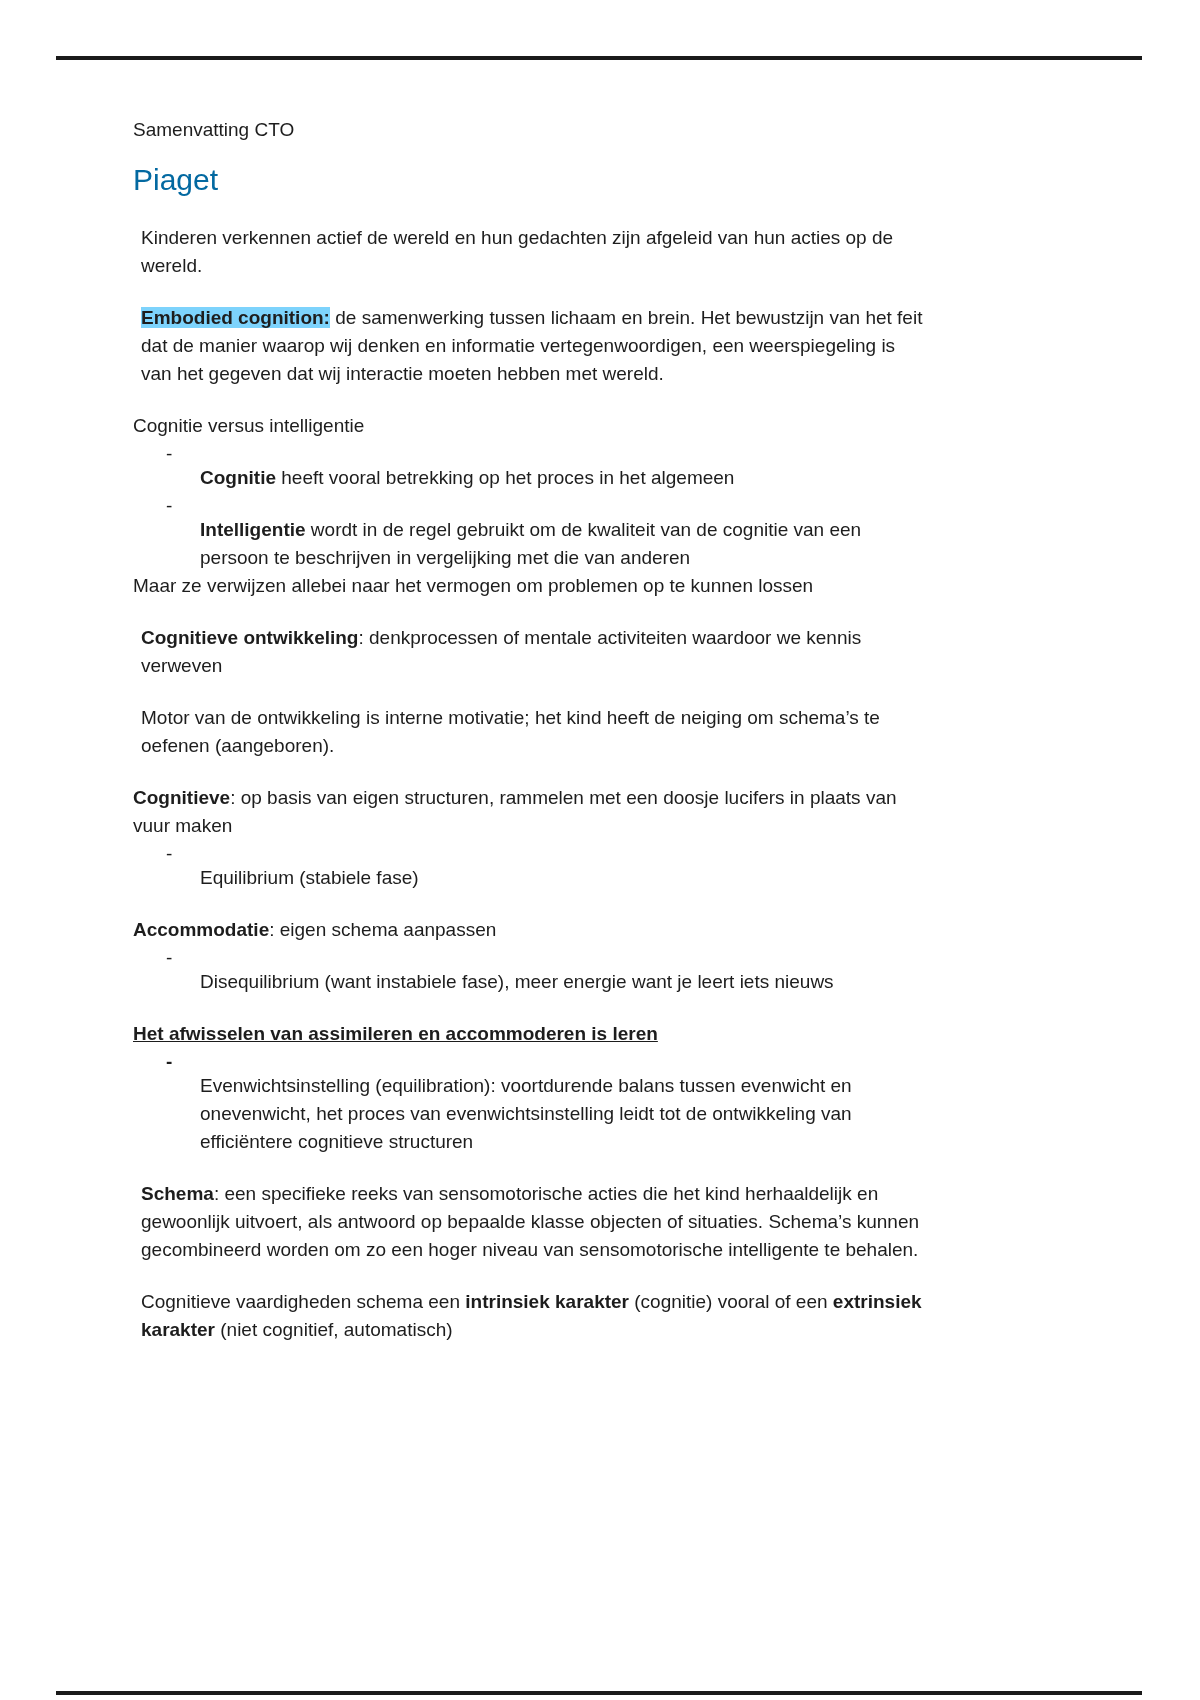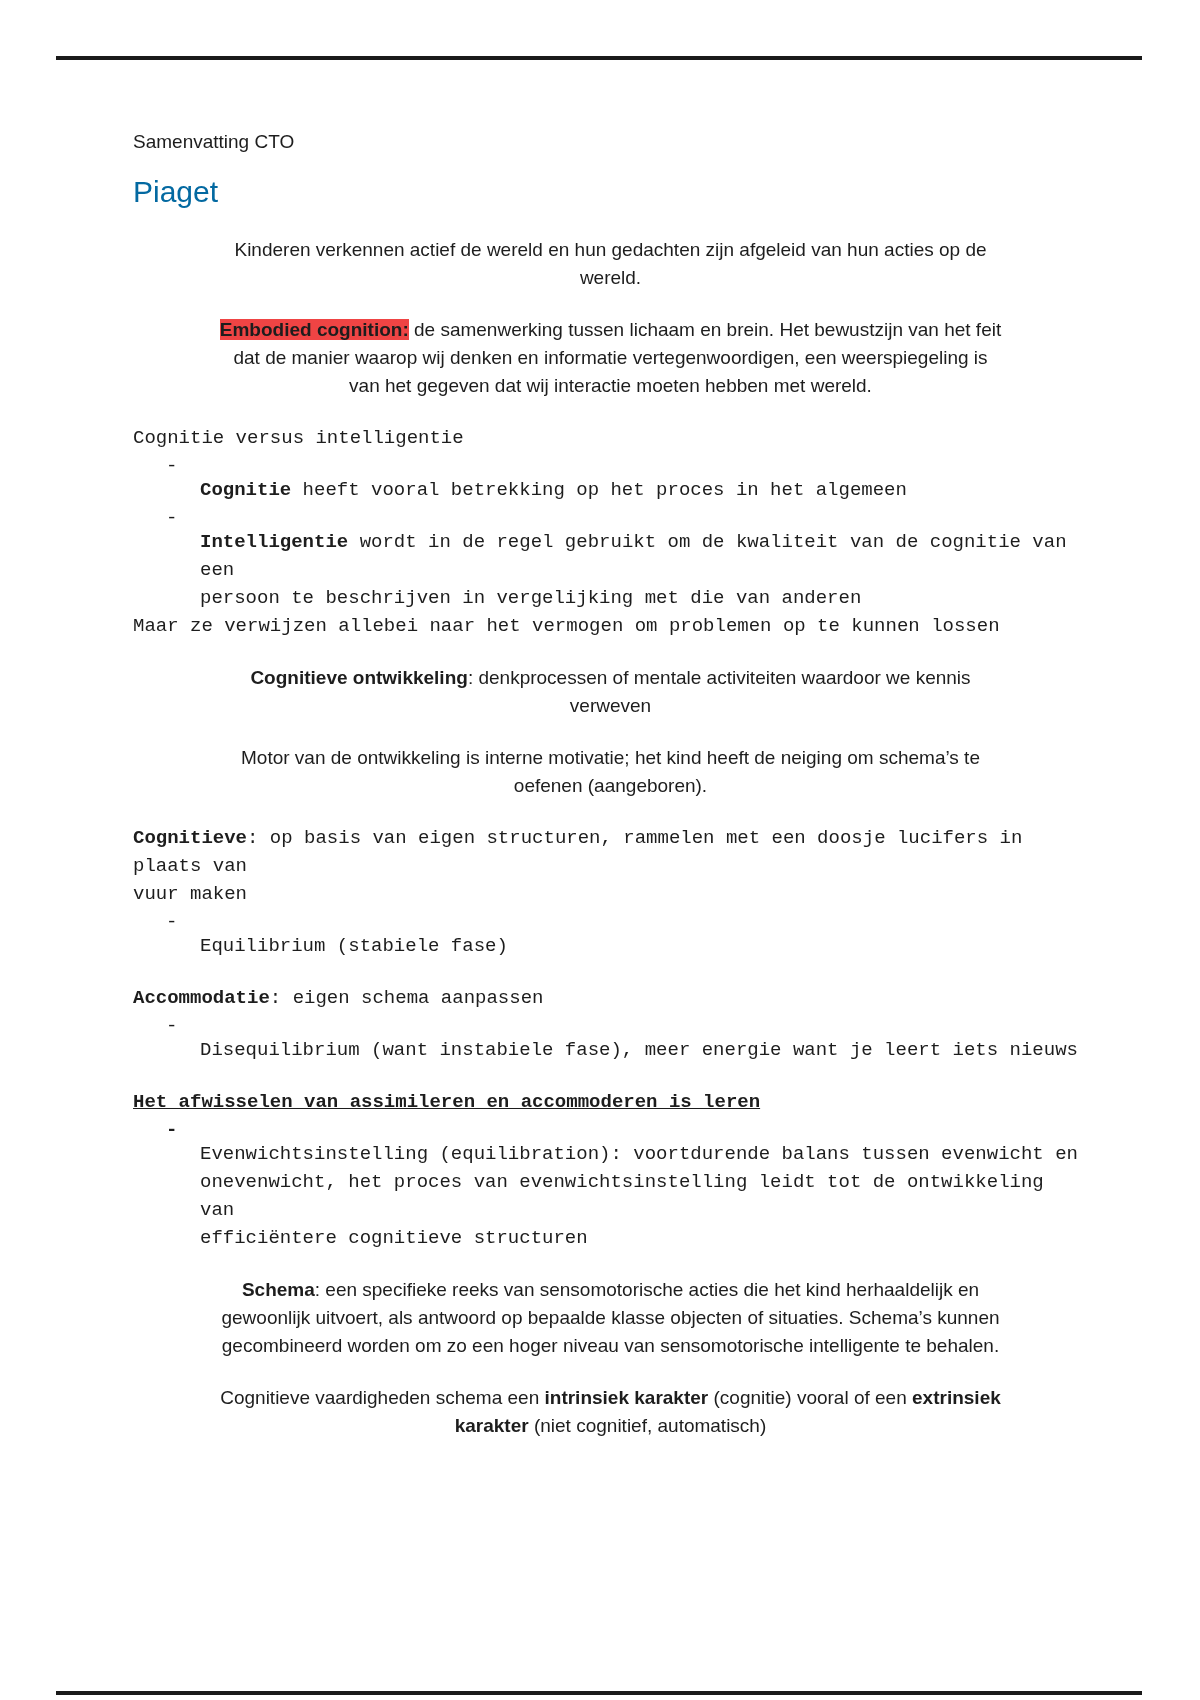--- a/index.html
+++ b/index.html
@@ -26,49 +26,48 @@
     left: 56px;
     width: 1086px;
     height: 4px;
     background: #1a1a1a;
   }
   .rule.top { top: 56px; }
   .rule.bottom { top: 1691px; }
   .content {
     position: absolute;
     left: 133px;
-    top: 128px;
+    top: 116px;
     width: 955px;
     font-size: 19px;
     line-height: 28px;
   }
   .doclabel {
     margin: 0 0 16px 0;
     white-space: pre-line;
   }
   h1.title {
     margin: 0 0 24px 0;
     font-size: 30px;
     line-height: 40px;
     font-weight: 400;
     color: #0369a1; 
   }
   p.para {
-    margin: 0 0 24px 0;
+    margin: 0 0 24px 8px;
     white-space: pre-line;
-    text-align: center;
   }
-  .section { margin: 0 0 24px 0; font-family: Liberation Mono, monospace; }
+  .section { margin: 0 0 24px 0; }
   p.tight {
     margin: 0;
     white-space: pre-line;
   }
   .b { font-weight: 700; }
   .bu { font-weight: 700; text-decoration: underline; }
-  .hl { background: #ef4444; font-weight: 700; } 
+  .hl { background: #7dd3fc; font-weight: 700; } 
   .bullet { display: flex; align-items: flex-start; }
   .bullet .dash {
     flex: 0 0 34px;
     width: 34px;
     margin-left: 33px;
     white-space: pre-line;
   }
   .bullet .btext { flex: 1; margin-top: 24px; }
 </style>
 </head>

